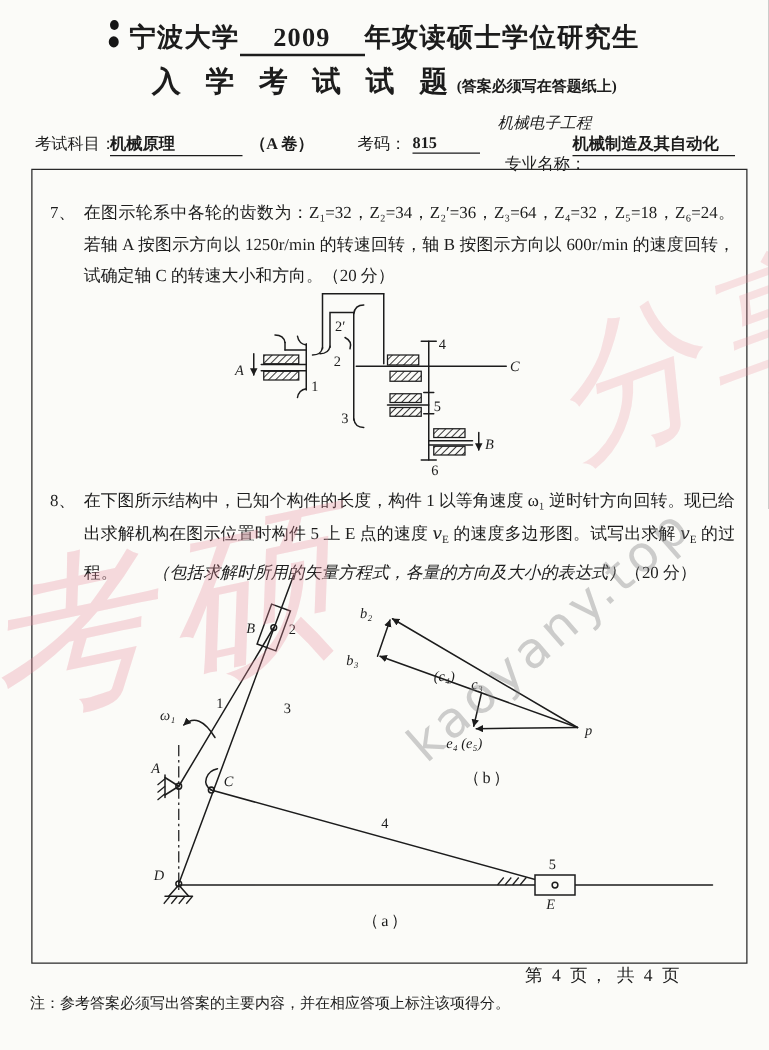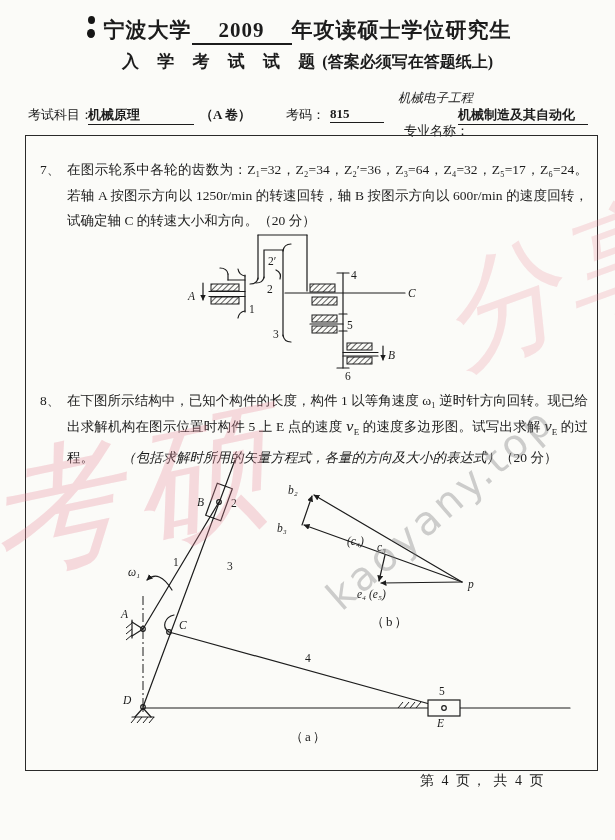--- a/index.html
+++ b/index.html
@@ -7,22 +7,22 @@
     position:relative; width:615px; height:840px; margin:0 auto;
     background:#fbfbf8; overflow:hidden;
     font-family:"Liberation Serif","DejaVu Serif",serif;
     color:#1c1c1c;
   }
   .abs{position:absolute;}
   
   .h1{top:16px; left:0; width:100%; text-align:center; font-size:21px; font-weight:bold; letter-spacing:1px;}
   .h1 .blank{display:inline-block; min-width:80px; border-bottom:2px solid #1c1c1c; padding:0 10px; text-align:center;}
   .h2{top:50px; left:0; width:100%; text-align:center; font-weight:bold;}
-  .h2 .big{font-size:17px; letter-spacing:7px;}
-  .h2 .small{font-size:16px; letter-spacing:0; font-weight:bold;}
+  .h2 .big{font-size:23px; letter-spacing:7px;}
+  .h2 .small{font-size:12px; letter-spacing:0; font-weight:bold;}
   .dept{top:90px; left:398px; font-size:12.5px; font-style:italic; font-weight:normal;}
   .subj{top:106px; left:0; width:100%; height:22px; font-size:13px;}
   .subj span{position:absolute; white-space:nowrap;}
   .ul{border-bottom:1.5px solid #1c1c1c; font-weight:bold;}
   
   .frame{left:25px; top:135px; width:571px; height:634px; border:1.5px solid #2a2a2a;}
   .q{left:40px; width:548px; font-size:13.5px; line-height:25.5px; display:flex; text-align:justify;}
   .qnum{flex:none; width:27px;}
   .qtext{flex:1;}
   .kai{font-style:italic;margin-left:28px;}
@@ -69,21 +69,21 @@
     <span style="left:286px;">考码：</span>
     <span class="ul" style="left:330px;width:54px;">815</span>
     <span style="left:404px;margin-top:16px;">专业名称：</span>
     <span class="ul" style="left:458px;width:130px;">机械制造及其自动化</span>
   </div>
 
   <div class="abs frame"></div>
 
   <div class="abs q" style="top:157px;">
     <div class="qnum">7、</div>
-    <div class="qtext">在图示轮系中各轮的齿数为：Z₁=32，Z₂=34，Z₂′=36，Z₃=64，Z₄=32，Z₅=17，Z₆=24。若轴 A 按图示方向以 1250r/min 的转速回转，轴 B 按图示方向以 600r/min 的速度回转，试确定轴 C 的转速大小和方向。（20 分）</div>
+    <div class="qtext">在图示轮系中各轮的齿数为：Z₁=32，Z₂=34，Z₂′=36，Z₃=64，Z₄=32，Z₅=18，Z₆=24。若轴 A 按图示方向以 1250r/min 的转速回转，轴 B 按图示方向以 600r/min 的速度回转，试确定轴 C 的转速大小和方向。（20 分）</div>
   </div>
 
   <svg class="abs" style="left:175px;top:230px;" width="245" height="155" viewBox="0 0 245 155">
     <defs>
       <pattern id="g-hatch" width="4" height="4" patternUnits="userSpaceOnUse" patternTransform="rotate(45)">
         <line x1="0" y1="0" x2="0" y2="4" stroke="#1c1c1c" stroke-width="1.4"></line>
       </pattern>
       <marker id="g-ar" markerWidth="8" markerHeight="8" refX="5.5" refY="3" orient="auto" markerUnits="userSpaceOnUse">
         <path d="M0,0 L6,3 L0,6 Z" fill="#1c1c1c"></path>
       </marker>
@@ -239,18 +239,19 @@
       <text class="svgt" x="192" y="87">b₃</text>
       <text class="svgt" x="262" y="100">(c₄)</text>
       <text class="svgt" x="292" y="106">c₃</text>
       <text class="svgt" x="272" y="153">e₄ (e₅)</text>
       <text class="svgt" x="383" y="143">p</text>
       <text class="cap" x="286" y="181">（b）</text>
     </g>
   </svg>
 
   <div class="abs pageno">第  4 页，  共 4 页</div>
+  <div class="abs note">注：参考答案必须写出答案的主要内容，并在相应答项上标注该项得分。</div>
 
   <div class="abs wm wm-pl">考硕</div>
   <div class="abs wm wm-pr">分享</div>
   <div class="abs wm wm-gray">kaoyany.top</div>
 
 </div>
 
 </body></html>

